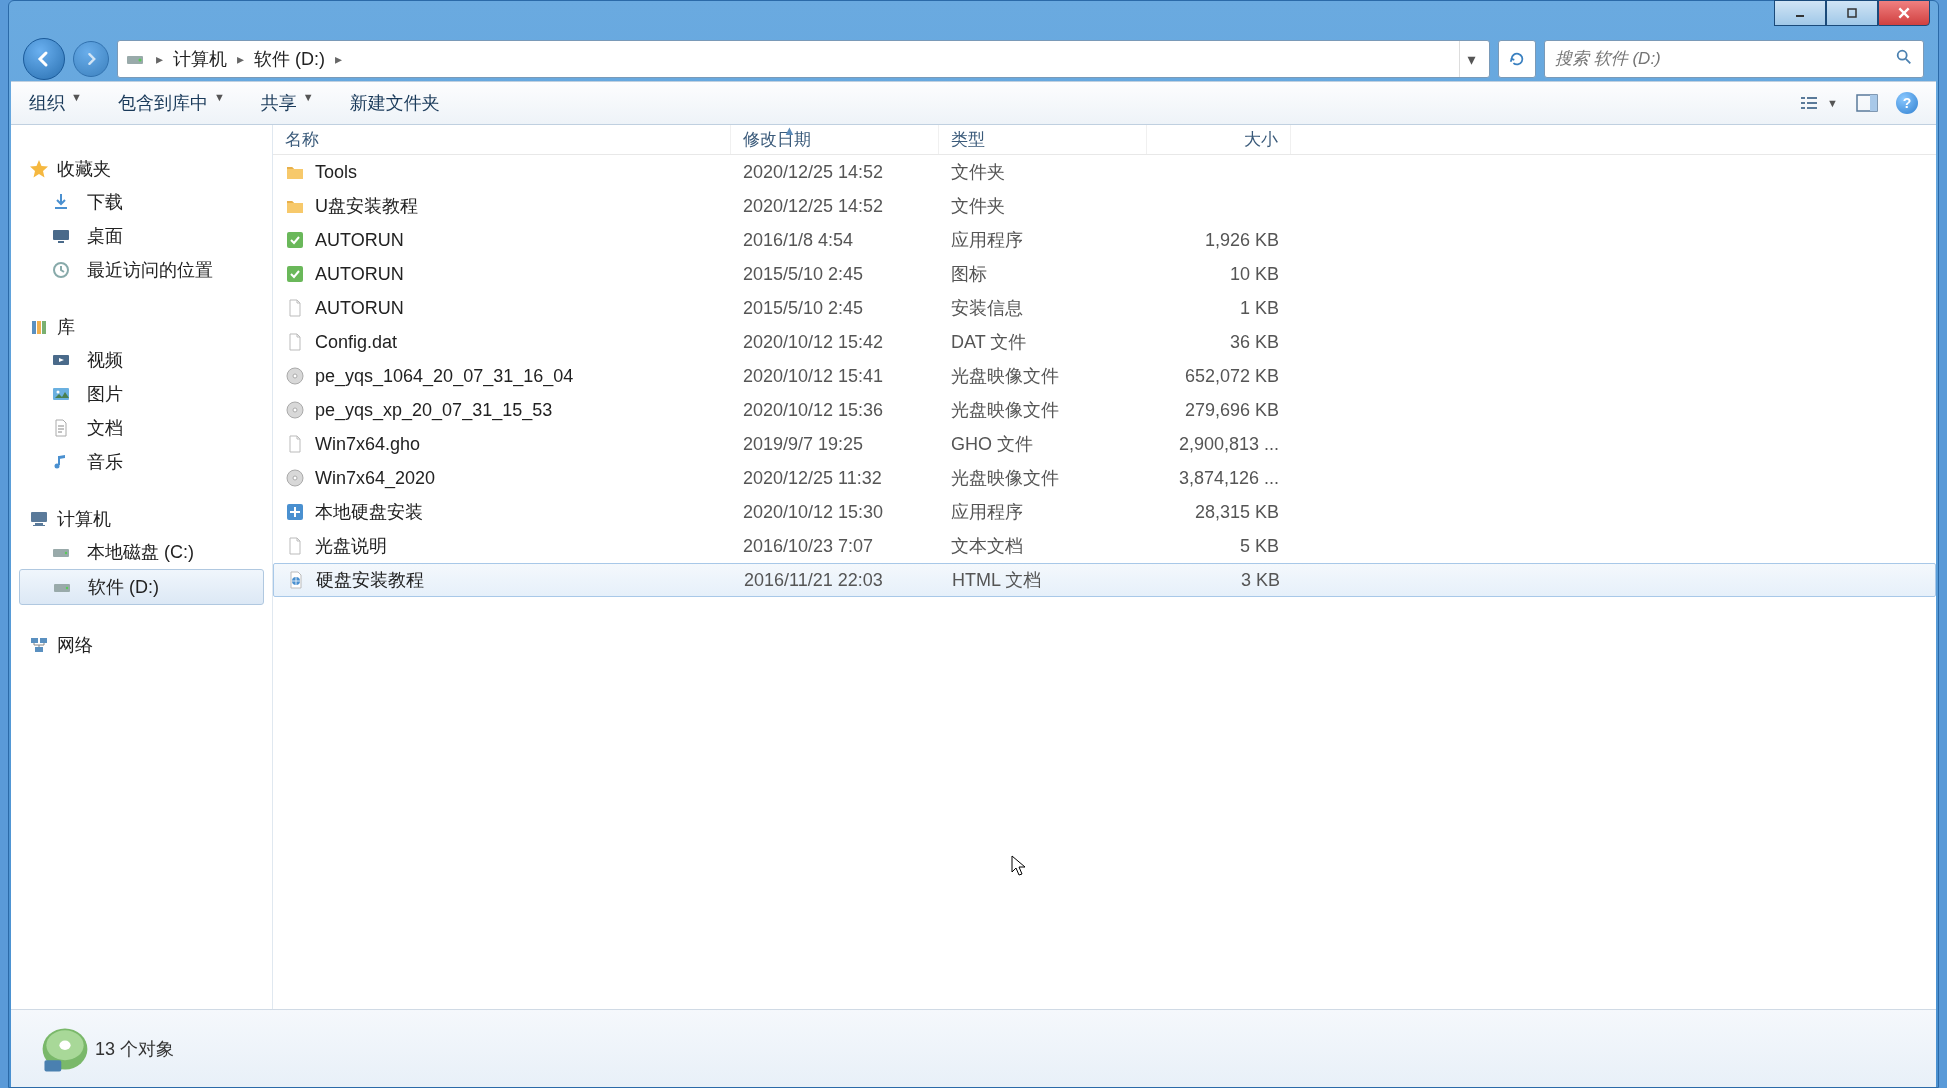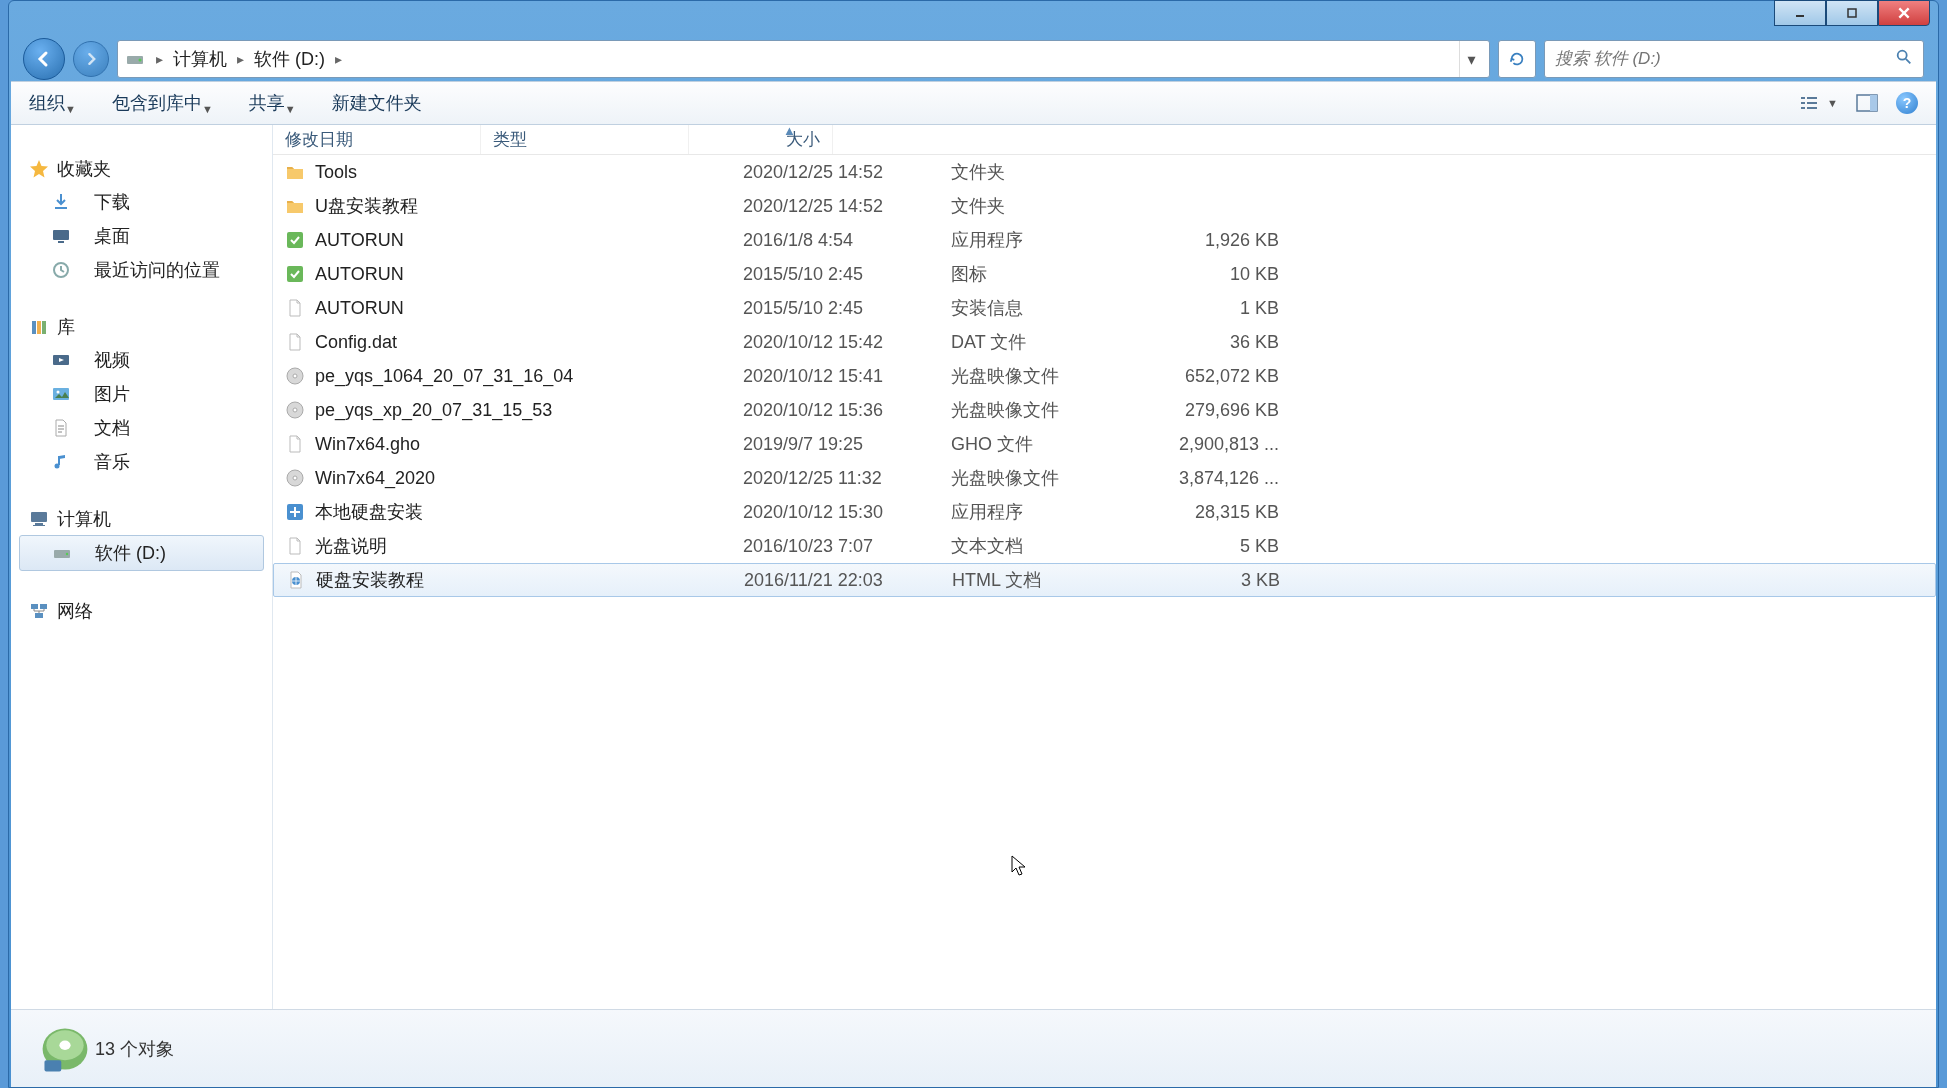--- a/index.html
+++ b/index.html
@@ -84,21 +84,21 @@
 .toolbar {
   height: 44px;
   background: linear-gradient(180deg, #fdfdfe, #eef3f8);
   border-top: 1px solid #c0d0e0;
   border-bottom: 1px solid #c0d0e0;
   display: flex; align-items: center;
   padding: 0 18px;
   gap: 36px;
   margin: 0 2px;
 }
-.tb-item { font-size: 18px; color: #1a3a5a; display: flex; align-items: flex-end; }
+.tb-item { font-size: 18px; color: #1a3a5a; display: flex; align-items: flex-start; gap: 6px; }
 .tb-drop { font-size: 11px; color: #555; }
 .tb-right { margin-left: auto; display: flex; gap: 18px; align-items: center; }
 .tb-right-item { display: flex; align-items: center; color: #4a6a8a; }
 .help-icon { width: 22px; height: 22px; border-radius: 50%; background: radial-gradient(circle at 35% 30%, #8ac8ff, #3080d0); color: #fff; display:flex; align-items:center; justify-content:center; font-size:14px; font-weight:bold; }
 
 .content {
   flex: 1;
   background: #fff;
   margin: 0 2px;
   display: flex;
@@ -106,21 +106,21 @@
 }
 
 .sidebar {
   width: 262px;
   border-right: 1px solid #e0e8f0;
   padding: 28px 0;
   overflow-y: auto;
 }
 .side-group { margin-bottom: 24px; }
 .side-header { display: flex; align-items: center; gap: 8px; padding: 4px 18px; font-size: 18px; color: #222; }
-.side-item { display: flex; align-items: center; gap: 23px; padding: 5px 18px 5px 40px; font-size: 18px; color: #222; }
+.side-item { display: flex; align-items: center; gap: 16px; padding: 5px 18px 5px 40px; font-size: 18px; color: #222; }
 .side-item.selected { background: linear-gradient(180deg, #f0f6fc, #dce8f5); border: 1px solid #b0c8e0; border-radius: 3px; margin: 0 8px; padding-left: 32px; }
 .side-icon { width: 20px; height: 20px; display:flex; align-items:center; justify-content:center; }
 
 .main {
   flex: 1;
   position: relative;
   overflow: auto;
 }
 .col-headers {
   height: 30px;
@@ -364,20 +364,29 @@
         <div class="side-header">
           <span class="side-icon">
               <svg viewBox="0 0 20 20">
                 <rect x="2" y="3" width="16" height="10" rx="1" fill="#5a7a9a"></rect>
                 <rect x="6" y="14" width="8" height="2" fill="#5a7a9a"></rect>
                 <rect x="4" y="16" width="12" height="1" fill="#5a7a9a"></rect>
               </svg>
             </span>
           <span>计算机</span>
         </div>
+        <div class="side-item">
+            <span class="side-icon">
+              <svg viewBox="0 0 20 20">
+                <rect x="2" y="7" width="16" height="8" rx="1" fill="#9aa"></rect>
+                <circle cx="15" cy="11" r="1.2" fill="#5c5"></circle>
+              </svg>
+            </span>
+            <span>本地磁盘 (C:)</span>
+          </div>
         <div class="side-item selected">
             <span class="side-icon">
               <svg viewBox="0 0 20 20">
                 <rect x="2" y="7" width="16" height="8" rx="1" fill="#9aa"></rect>
                 <circle cx="15" cy="11" r="1.2" fill="#5c5"></circle>
               </svg>
             </span>
             <span>软件 (D:)</span>
           </div>
       </div>
@@ -394,20 +403,23 @@
             </span>
           <span>网络</span>
         </div>
       </div>
 
     </div>
 
     <div class="main">
       <div class="sort-arrow">▲</div>
       <div class="col-headers">
+        <div class="col-name">
+            <span>名称</span>
+          </div>
         <div class="col-date">
             <span>修改日期</span>
           </div>
         <div class="col-type">
             <span>类型</span>
           </div>
         <div class="col-size">
             <span>大小</span>
           </div>
       </div>

